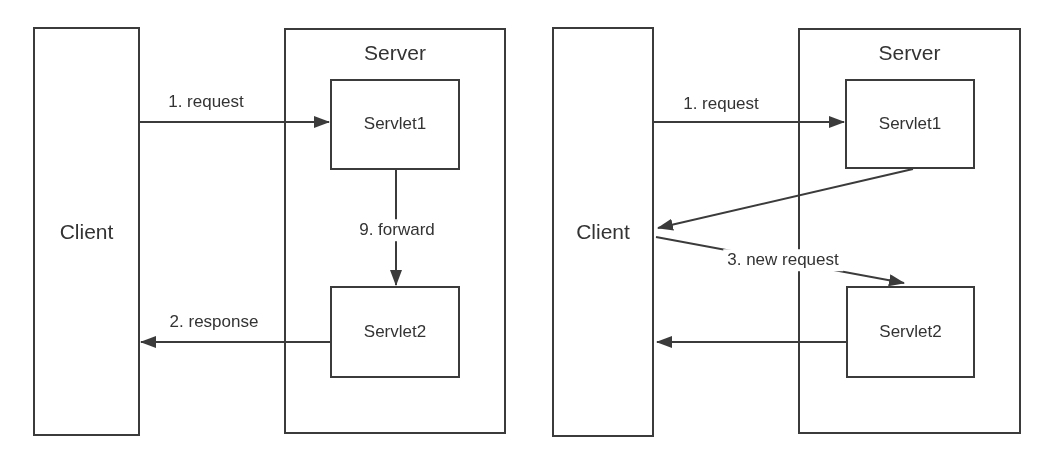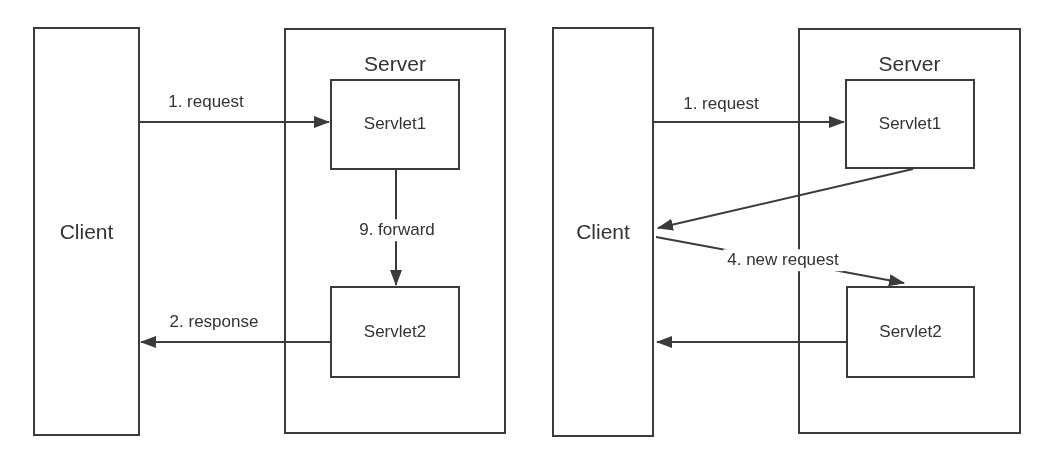--- a/index.html
+++ b/index.html
@@ -27,21 +27,21 @@
     display: flex;
     z-index: 1;
   }
   .box.center-label {
     align-items: center;
     justify-content: center;
   }
   .box.top-label {
     align-items: flex-start;
     justify-content: center;
-    padding-top: 22px;
+    padding-top: 11px;
   }
   .big-label { font-size: 21px; line-height: 1.1; color: var(--text); }
   .small-label { font-size: 17px; line-height: 1.1; color: var(--text); }
   .arrow-layer {
     position: absolute;
     left: 0; top: 0;
     width: 1060px; height: 458px;
     z-index: 2;
     pointer-events: none;
   }
@@ -111,15 +111,15 @@
     <line x1="913" y1="169" x2="658" y2="228" marker-end="url(#arrowhead)"></line>
     <line x1="656" y1="237" x2="904" y2="283" marker-end="url(#arrowhead)"></line>
     <line x1="846" y1="342" x2="657" y2="342" marker-end="url(#arrowhead)"></line>
   </svg>
 
   <div class="arrow-label" style="left:206px; top:102px;">1. request</div>
   <div class="arrow-label" style="left:397px; top:230px;">9. forward</div>
   <div class="arrow-label" style="left:214px; top:322px;">2. response</div>
 
   <div class="arrow-label" style="left:721px; top:104px;">1. request</div>
-  <div class="arrow-label" style="left:783px; top:260px;">4. new request</div>
+  <div class="arrow-label" style="left:783px; top:260px;">3. new request</div>
 
 </div>
 
 </body></html>

